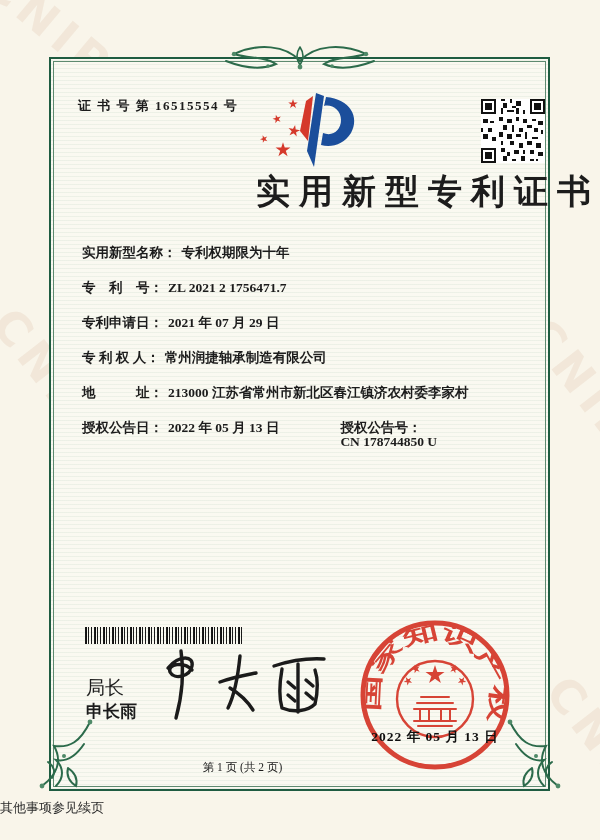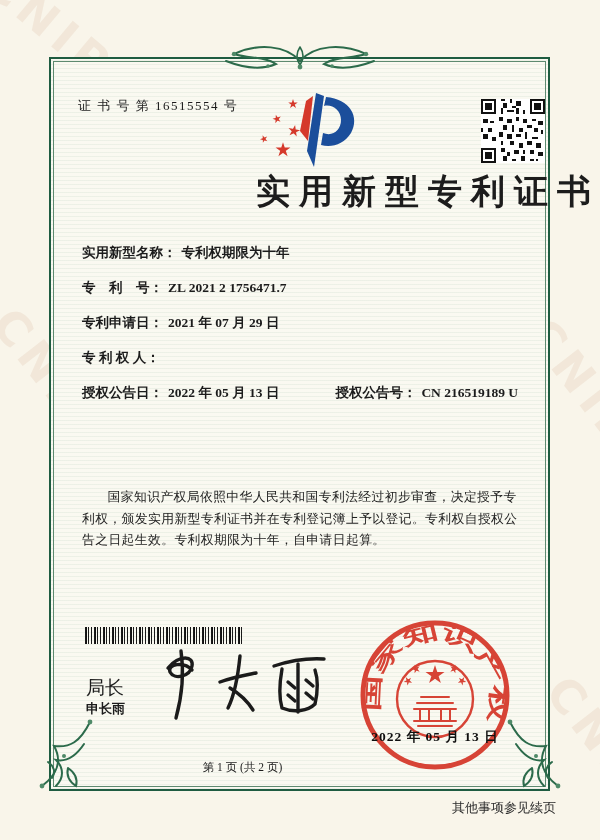--- a/index.html
+++ b/index.html
@@ -20,50 +20,50 @@
     background:
       repeating-linear-gradient(0deg, rgba(120,165,135,0.10) 0 1px, rgba(0,0,0,0) 1px 4px),
       #faf9f1;
     z-index:2;
   }
   .frame .inner-line{
     position:absolute;left:2px;top:2px;right:2px;bottom:2px;
     border:1px solid #5d8a70;pointer-events:none;
   }
   .abs{position:absolute;}
-  .cert-no{left:78px;top:97px;font-size:13px;font-weight:400;letter-spacing:1.5px;z-index:3;}
+  .cert-no{left:78px;top:97px;font-size:13px;font-weight:700;letter-spacing:1.5px;z-index:3;}
   .title{
     left:0;top:169px;width:600px;text-align:right;
     font-size:34px;font-weight:700;letter-spacing:9px;z-index:3;
   }
   .fields{left:82px;top:246px;width:445px;z-index:3;}
   .frow{display:flex;align-items:flex-start;font-size:13.5px;font-weight:600;
     line-height:14px;margin-bottom:21px;white-space:nowrap;}
   .frow .val{margin-left:5px;}
-  .frow .pair2{margin-left:56px;display:flex;align-items:baseline;}
+  .frow .pair2{margin-left:56px;display:flex;align-items:baseline;flex-direction:column;}
   .paras{left:82px;top:487px;width:438px;font-size:12.8px;line-height:21.5px;
     letter-spacing:0.4px;color:#222;z-index:3;}
   .paras p{margin:0;text-indent:2em;}
   .barcode{
     left:85px;top:627px;width:158px;height:17px;z-index:3;
     background:
       repeating-linear-gradient(90deg,#1a1a1a 0 1px,rgba(0,0,0,0) 1px 3px),
       repeating-linear-gradient(90deg,#111 0 2px,rgba(0,0,0,0) 2px 9px),
       repeating-linear-gradient(90deg,#000 0 1px,rgba(0,0,0,0) 1px 6px);
   }
   .signer-title{left:86px;top:675px;font-size:19px;font-weight:400;
     font-family:"DejaVu Sans","Liberation Sans",sans-serif;z-index:3;}
-  .signer-name{left:86px;top:700px;font-size:13px;font-weight:700;
+  .signer-name{left:86px;top:700px;font-size:17px;font-weight:700;
     font-family:"DejaVu Sans","Liberation Sans",sans-serif;z-index:3;}
   .sig-svg{left:148px;top:646px;z-index:4;}
   .seal{left:357px;top:617px;width:156px;height:156px;z-index:4;opacity:.94;}
   .seal-date{left:357px;top:728px;width:156px;text-align:center;font-size:13.5px;
     font-weight:700;color:#101010;letter-spacing:1px;z-index:5;}
   .page-num{left:0;top:760px;width:485px;text-align:center;font-size:11.5px;z-index:3;}
-  .cont-note{left:0;top:799px;width:556px;text-align:right;font-size:13px;color:#2b2b2b;z-index:3;}
+  .cont-note{left:0;top:799px;width:556px;text-align:left;font-size:13px;color:#2b2b2b;z-index:3;}
   .logo{left:246px;top:89px;z-index:3;}
   .qr{left:481px;top:99px;z-index:3;}
   .flourish{z-index:4;pointer-events:none;}
   .fl-top{left:216px;top:41px;}
   .fl-bl{left:34px;top:716px;}
   .fl-br{left:504px;top:716px;transform:scaleX(-1);}
 </style>
 </head>
 <body>
 
@@ -209,33 +209,37 @@
   <div class="frow">
     <span class="lbl">专　利　号：</span>
     <span class="val">ZL 2021 2 1756471.7</span>
   </div>
   <div class="frow">
     <span class="lbl">专利申请日：</span>
     <span class="val">2021 年 07 月 29 日</span>
   </div>
   <div class="frow">
     <span class="lbl">专 利 权 人：</span>
+    <span class="val">常州润捷轴承制造有限公司</span>
+  </div>
+  <div class="frow">
+    <span class="lbl">地　　　址：</span>
+    <span class="val">213000 江苏省常州市新北区春江镇济农村委李家村</span>
   </div>
   <div class="frow">
     <span class="lbl">授权公告日：</span>
     <span class="val">2022 年 05 月 13 日</span>
     <span class="pair2">
       <span class="lbl">授权公告号：</span>
-      <span class="val">CN 216519189 U</span>
+      <span class="val">CN 178744850 U</span>
     </span>
   </div>
 </div>
 
 <div class="abs paras">
-  <p>国家知识产权局依照中华人民共和国专利法经过初步审查，决定授予专利权，颁发实用新型专利证书并在专利登记簿上予以登记。专利权自授权公告之日起生效。专利权期限为十年，自申请日起算。</p>
 </div>
 
 <div class="abs barcode"></div>
 
 <div class="abs signer-title">局长</div>
 <div class="abs signer-name">申长雨</div>
 
 <svg class="abs sig-svg" width="200" height="85" viewBox="0 0 200 85">
   <g stroke="#1b1b1b" stroke-width="3.4" fill="none" stroke-linecap="round" stroke-linejoin="round">
     <path d="M20,22 C32,8 46,10 44,20 C42,31 26,34 22,26 C19,18 36,15 44,24"></path>

